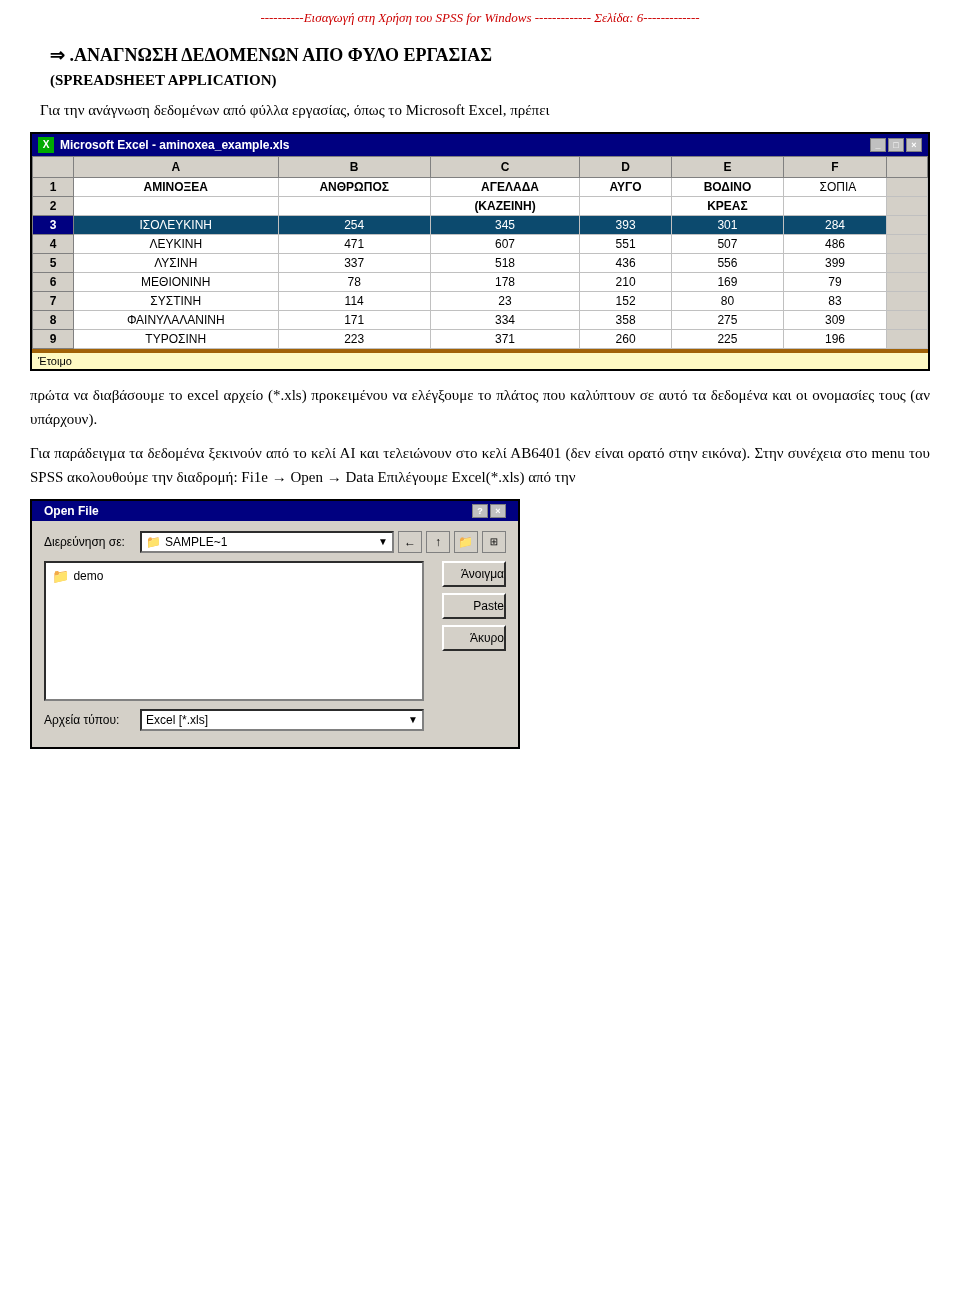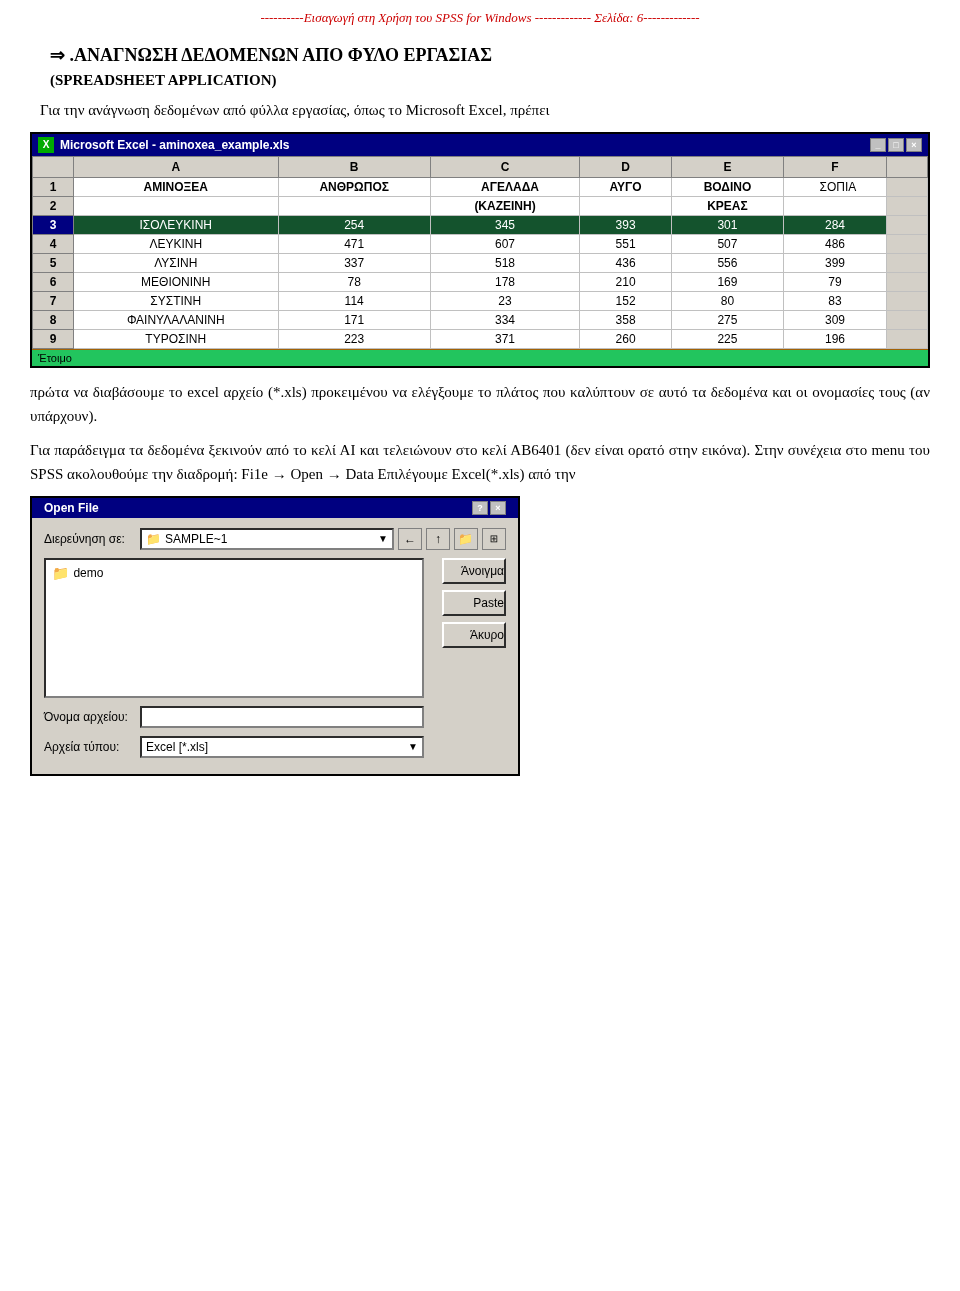--- a/index.html
+++ b/index.html
@@ -146,34 +146,34 @@
       text-align: center;
       border: 1px solid #808080;
       padding: 3px 20px;
     }
 
     .excel-table td {
       background: #fff;
     }
 
     .excel-table .row-3 td {
-      background: #14532d;
+      background: #0c4a6e;
       color: #fff;
     }
     .excel-table .row-3 .row-header {
       background: #000080;
       color: #fff;
       border: 1px solid #808080;
     }
 
     .excel-statusbar {
-      background: #22c55e;
+      background: #fef9c3;
       padding: 2px 6px;
       font-size: 11px;
-      border-top: 1px solid #a16207;
+      border-top: 4px solid #a16207;
     }
 
     
     .body-text {
       font-size: 15px;
       line-height: 1.6;
       margin-bottom: 10px;
       text-align: justify;
     }
 
@@ -507,24 +507,20 @@
 
       <div style="display:flex; gap:8px;">
         <div style="flex:1;">
           <div class="file-list-area">
             <div class="file-item">
               <span class="folder-icon">📁</span>
               <span>demo</span>
             </div>
           </div>
 
-          <div class="dialog-row">
-            <span class="dialog-label">Όνομα αρχείου:</span>
-            <input class="dialog-input" type="text" value="" style="flex: 1 1 0%;">
-          </div>
 
           <div class="dialog-row">
             <span class="dialog-label">Αρχεία τύπου:</span>
             <div class="dialog-dropdown" style="flex:1;">
               <span>Excel [*.xls]</span>
               <span class="dialog-dropdown-arrow">▼</span>
             </div>
           </div>
         </div>
 

